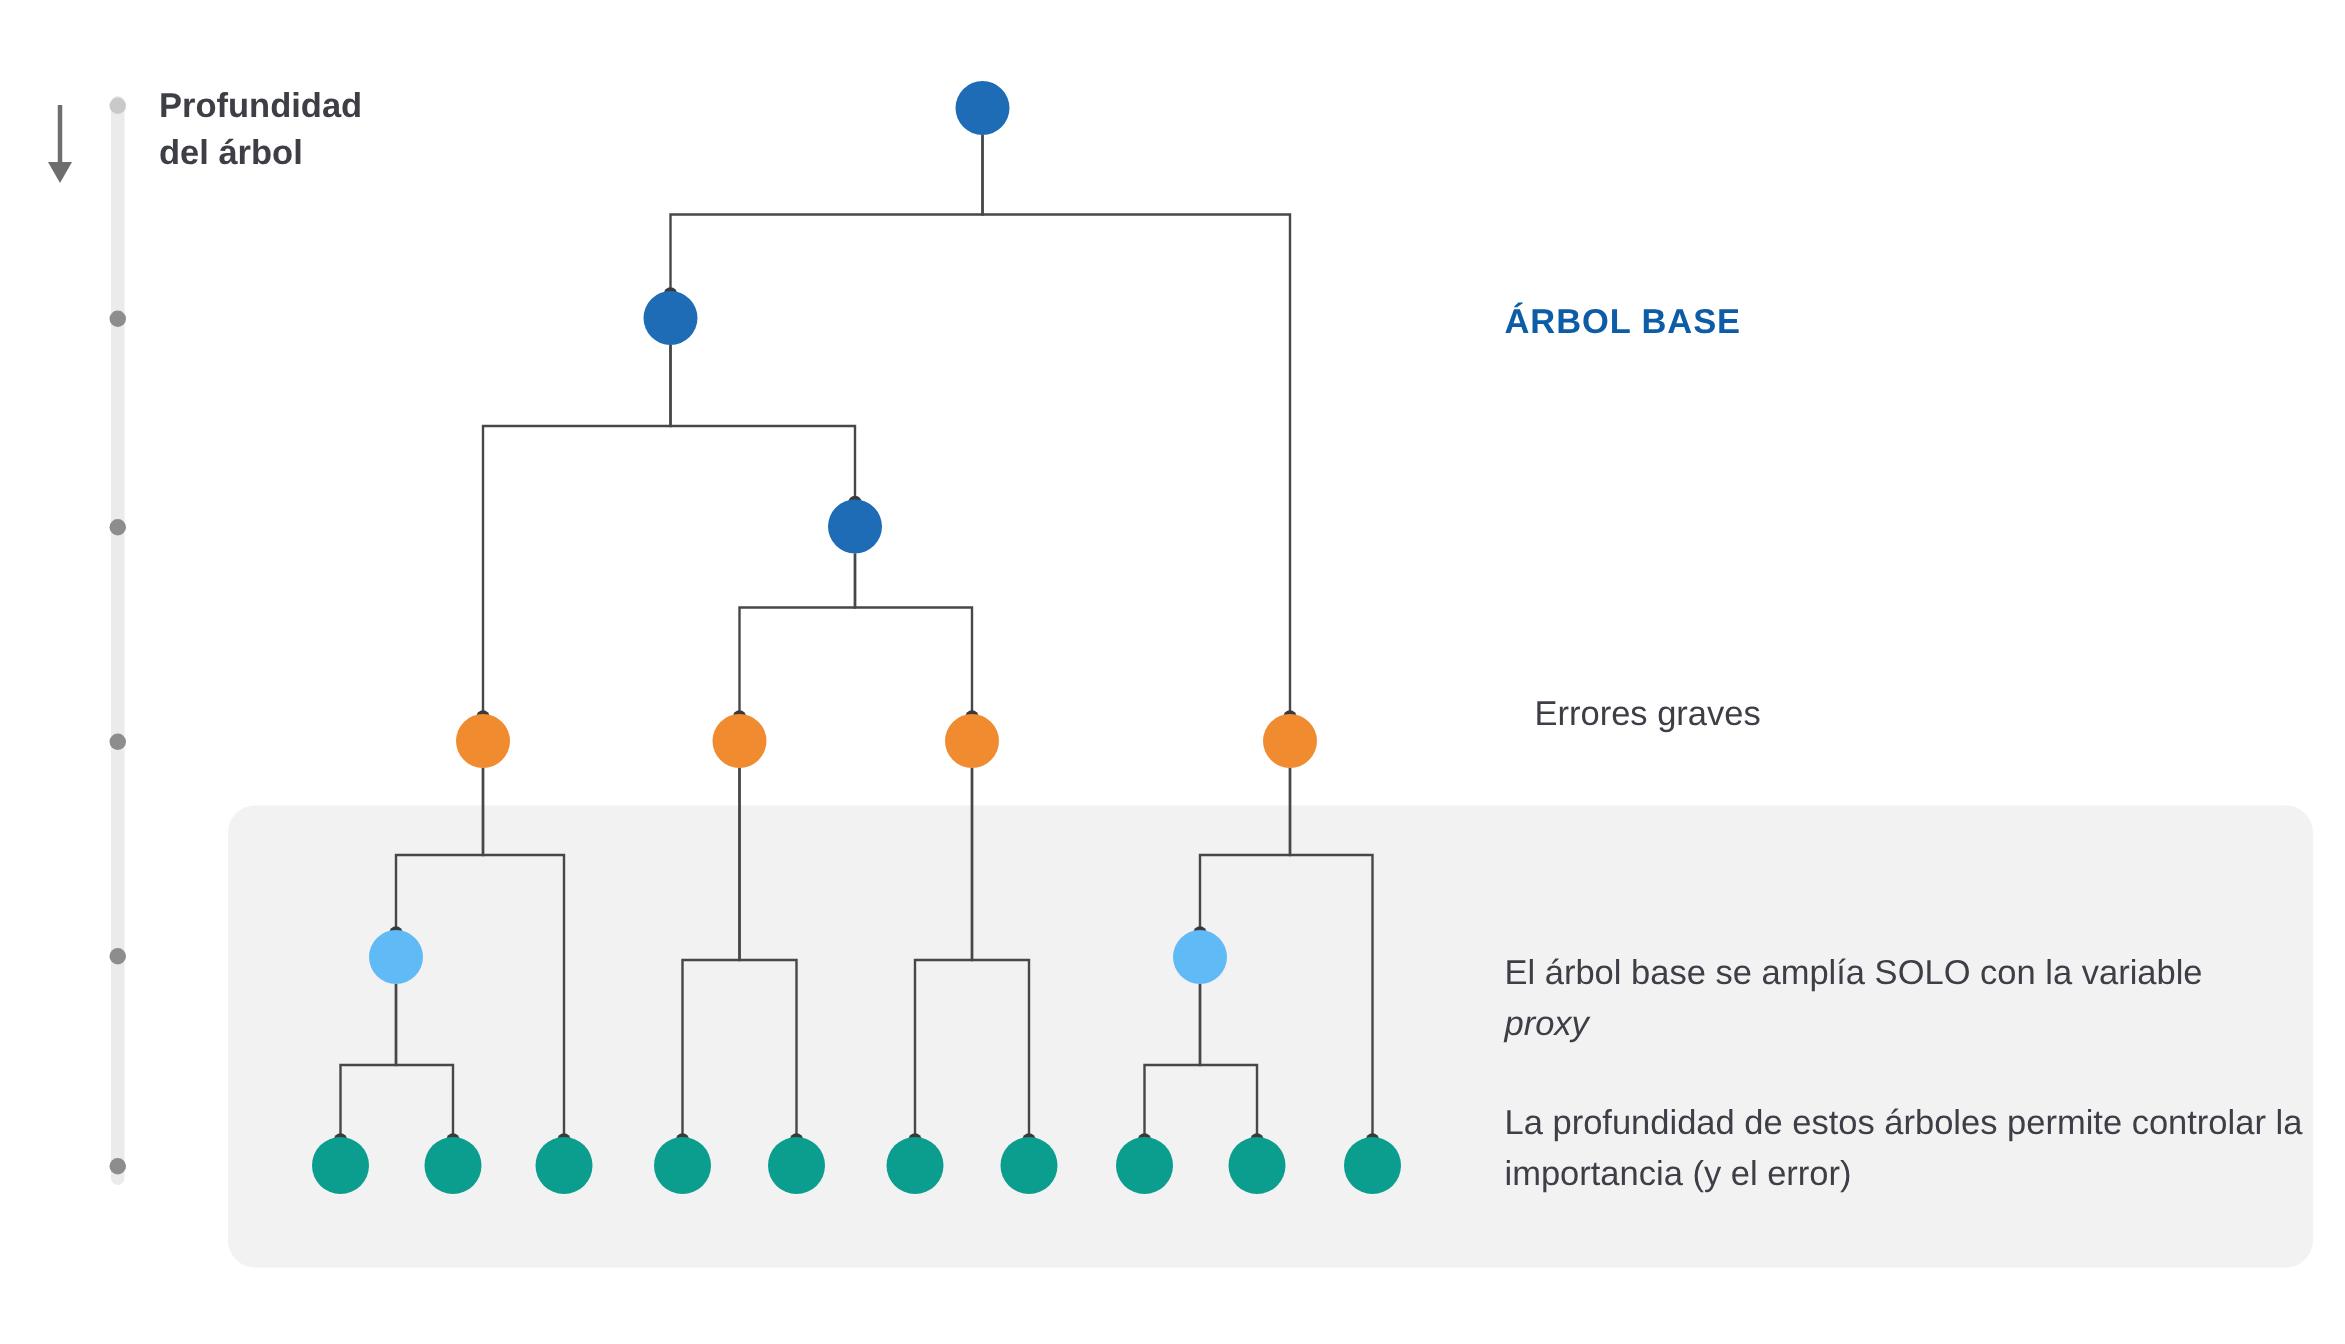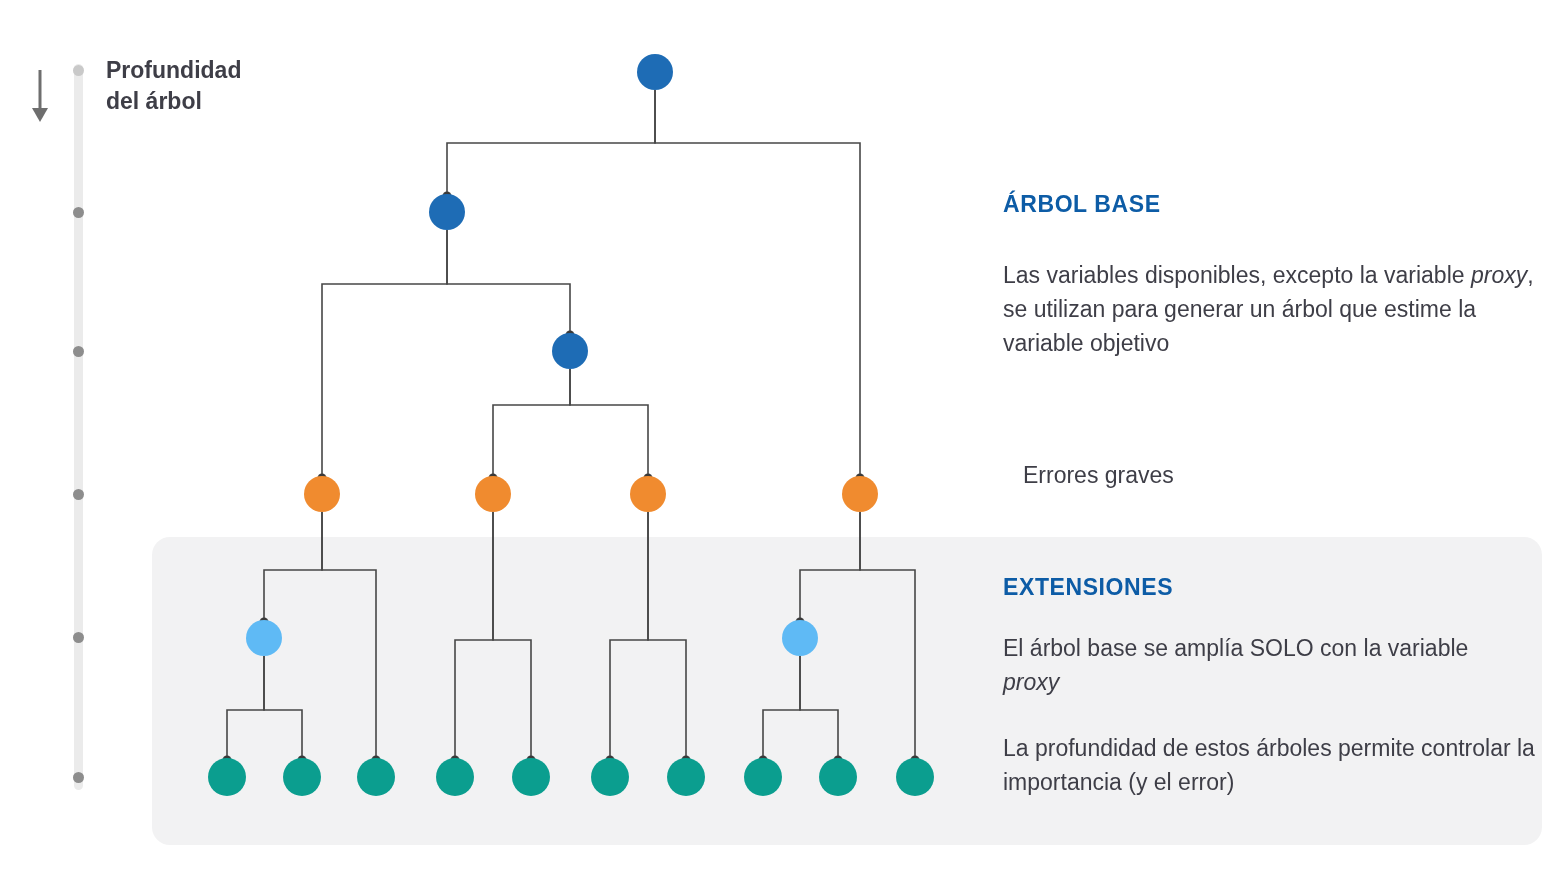--- a/index.html
+++ b/index.html
@@ -76,21 +76,21 @@
     line-height:34px;
   }
   .panel-heading{
     font-size:23px;
     font-weight:bold;
     letter-spacing:0.6px;
     color:var(--heading-blue);
   }
   .para{ margin-top:0; }
   .para i{ font-style:italic; }
-  .pos-arbol-heading{ top:187px; }
+  .pos-arbol-heading{ top:197px; }
   .pos-arbol-p1{ top:258px; }
   .pos-arbol-p2{ top:391px; }
   .pos-arbol-p3{ top:458px;margin-left:20px; }
   .pos-ext-heading{ top:570px; }
   .pos-ext-p1{ top:631px; }
   .pos-ext-p2{ top:731px; }
 </style>
 </head>
 <body>
 
@@ -187,24 +187,22 @@
       <circle cx="610" cy="777" r="19"></circle>
       <circle cx="686" cy="777" r="19"></circle>
       <circle cx="763" cy="777" r="19"></circle>
       <circle cx="838" cy="777" r="19"></circle>
       <circle cx="915" cy="777" r="19"></circle>
     </g>
   </svg>
 
   <div class="text-col panel-heading pos-arbol-heading">ÁRBOL BASE</div>
 
-  <p class="text-col para pos-arbol-p1"><span>Las variables disponibles, excepto la variable </span><i>proxy</i><span>, se utilizan para generar un árbol que estime la variable objetivo</span></p>
 
 
   <p class="text-col para pos-arbol-p3">Errores graves</p>
 
-  <div class="text-col panel-heading pos-ext-heading">EXTENSIONES</div>
 
   <p class="text-col para pos-ext-p2">La profundidad de estos árboles permite controlar la importancia (y el error)</p>
 
   <p class="text-col para pos-ext-p1" style="width:470px"><span>El árbol base se amplía SOLO con la variable </span><i>proxy</i><span></span></p>
 
 </div>
 
 </body></html>

